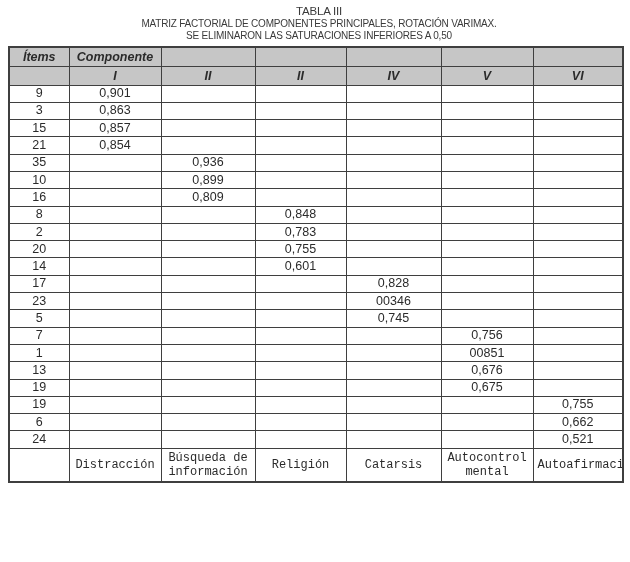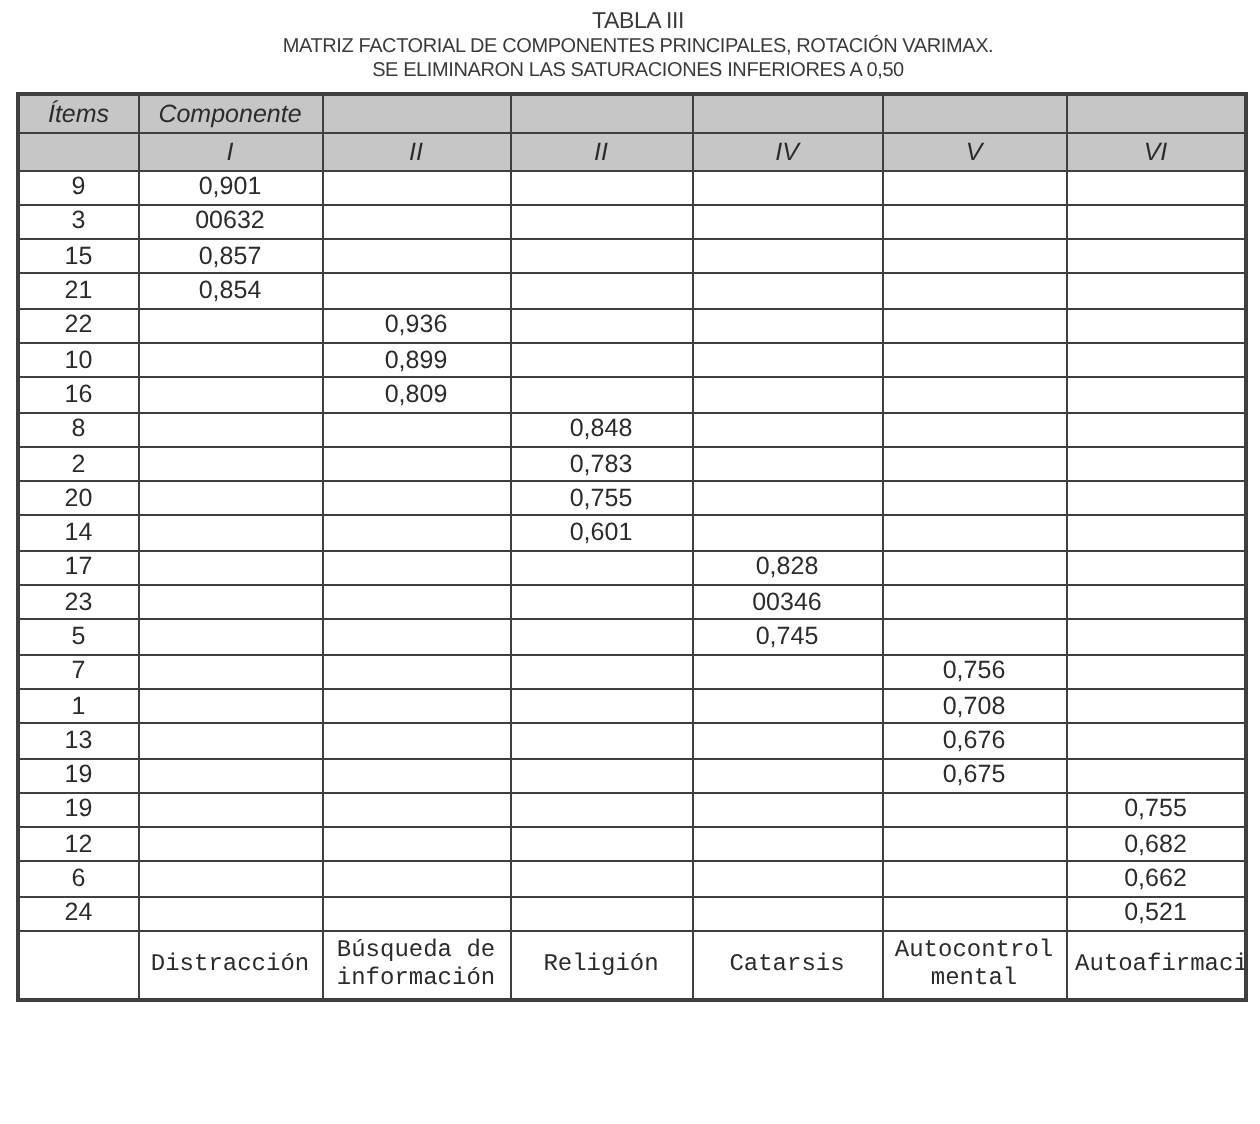--- a/index.html
+++ b/index.html
@@ -34,21 +34,21 @@
   .matrix th,.matrix td{
     border:1px solid var(--border);
     text-align:center;
     vertical-align:middle;
     padding:0 2px;
     overflow:hidden;
   }
   .matrix thead th{
     background:var(--header-bg);
     font-style:italic;
-    font-weight:normal;
+    font-weight:bold;
     font-size:12.5px;
     height:19px;
   }
   .matrix tbody td{
     font-size:12.5px;
     height:17.3px;
     line-height:15px;
   }
   .matrix tfoot td{
     font-size:12px;
@@ -110,21 +110,21 @@
           <td>9</td>
           <td>0,901</td>
           <td></td>
           <td></td>
           <td></td>
           <td></td>
           <td></td>
         </tr>
         <tr>
           <td>3</td>
-          <td>00632</td>
+          <td>0,863</td>
           <td></td>
           <td></td>
           <td></td>
           <td></td>
           <td></td>
         </tr>
         <tr>
           <td>15</td>
           <td>0,857</td>
           <td></td>
@@ -136,21 +136,21 @@
         <tr>
           <td>21</td>
           <td>0,854</td>
           <td></td>
           <td></td>
           <td></td>
           <td></td>
           <td></td>
         </tr>
         <tr>
-          <td>22</td>
+          <td>35</td>
           <td></td>
           <td>0,936</td>
           <td></td>
           <td></td>
           <td></td>
           <td></td>
         </tr>
         <tr>
           <td>10</td>
           <td></td>
@@ -240,21 +240,21 @@
           <td></td>
           <td>0,756</td>
           <td></td>
         </tr>
         <tr>
           <td>1</td>
           <td></td>
           <td></td>
           <td></td>
           <td></td>
-          <td>0,708</td>
+          <td>00851</td>
           <td></td>
         </tr>
         <tr>
           <td>13</td>
           <td></td>
           <td></td>
           <td></td>
           <td></td>
           <td>0,676</td>
           <td></td>
@@ -269,29 +269,20 @@
           <td></td>
         </tr>
         <tr>
           <td>19</td>
           <td></td>
           <td></td>
           <td></td>
           <td></td>
           <td></td>
           <td>0,755</td>
-        </tr>
-        <tr>
-          <td>12</td>
-          <td></td>
-          <td></td>
-          <td></td>
-          <td></td>
-          <td></td>
-          <td>0,682</td>
         </tr>
         <tr>
           <td>6</td>
           <td></td>
           <td></td>
           <td></td>
           <td></td>
           <td></td>
           <td>0,662</td>
         </tr>

